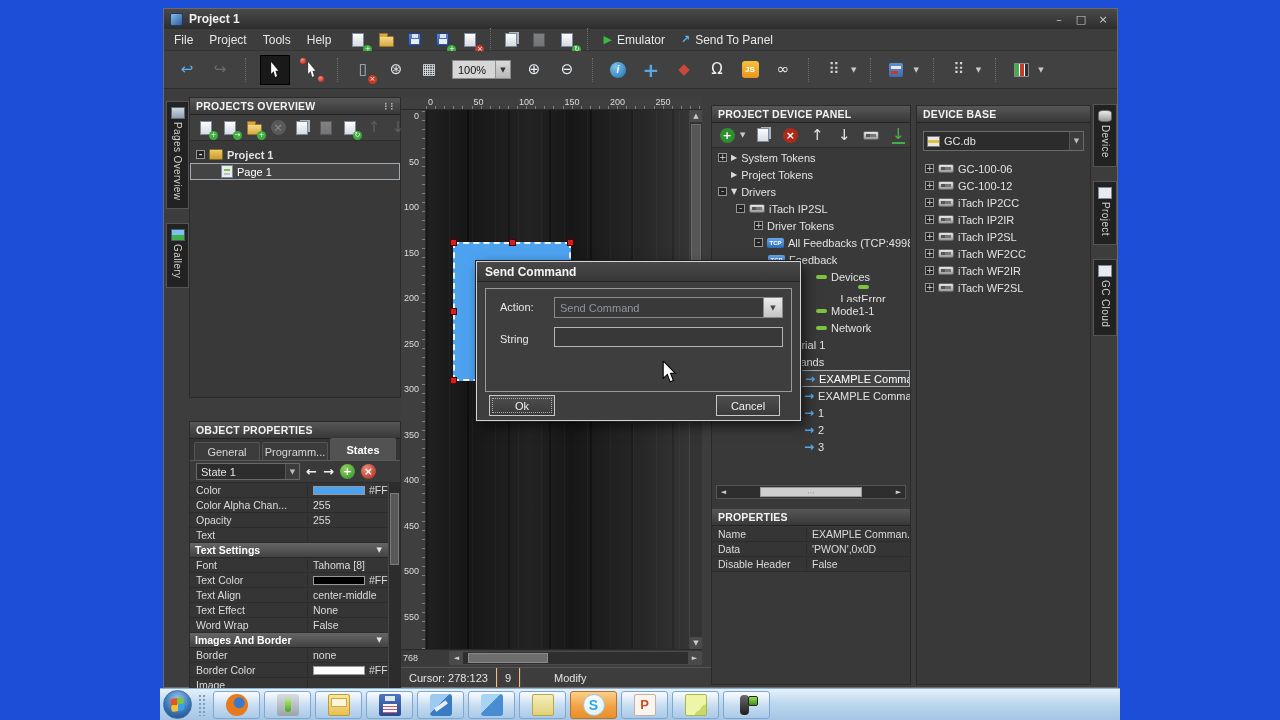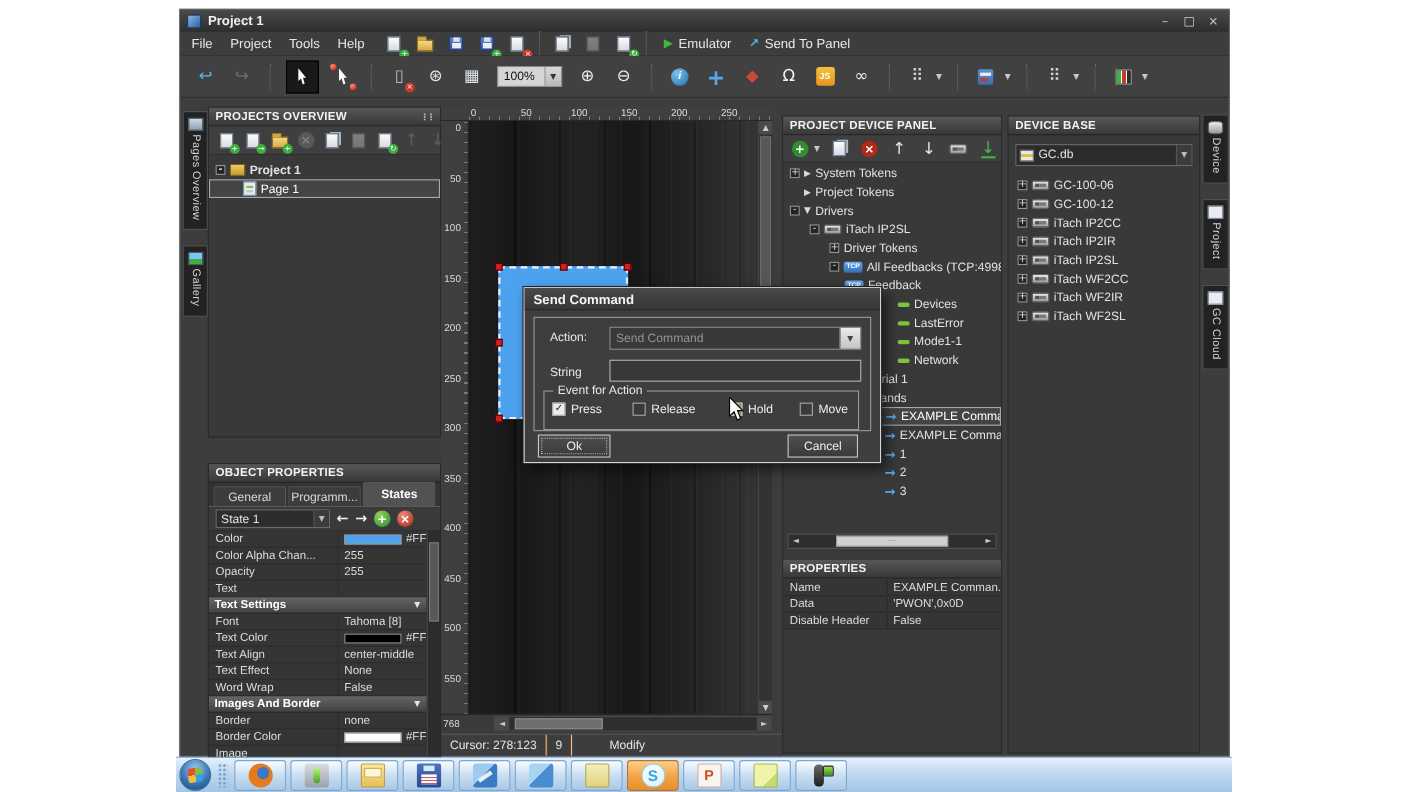--- a/index.html
+++ b/index.html
@@ -1,17 +1,17 @@
 <!DOCTYPE html>
 <html><head>
 <meta charset="utf-8">
 <style>
 *{box-sizing:border-box;margin:0;padding:0}
 body{margin:0;background:#000;font-family:"Liberation Sans",sans-serif}
-.stage{position:relative;width:1280px;height:720px;background:#ffffff;overflow:hidden}
+.stage{position:relative;width:1280px;height:720px;background:#1d4ed8;overflow:hidden}
 .app{position:absolute;left:163px;top:8px;width:955px;height:680px;background:#3d3d3d;border:1px solid #6a6a6a}
 .glyph,.gl,.arw,.exp,.dd,.cdd,.zdd,.sarr,.st-btn,.wbtn,.phicon{font-family:"DejaVu Sans",sans-serif}
 
 .titlebar{position:absolute;left:0;top:0;right:0;height:20px;background:linear-gradient(#4a4a4a,#2d2d2d);display:flex;align-items:center;padding:0 6px;gap:6px}
 .applogo{width:13px;height:13px;background:linear-gradient(135deg,#8ab8ec,#2a5f9e);border-radius:2px;border:1px solid #1c3c66}
 .wtitle{color:#f0f0f0;font-size:12px;font-weight:bold}
 .wctrls{margin-left:auto;display:flex;gap:10px;padding-right:2px}
 .wbtn{color:#ccc;font-size:11px;width:12px;text-align:center}
 
 .menubar{position:absolute;left:0;top:20px;right:0;height:22px;background:#3d3d3d;border-bottom:1px solid #333;display:flex;align-items:center;padding:0 10px}
@@ -625,21 +625,21 @@
             <span>All Feedbacks (TCP:4998)</span>
           </div>
           <div class="trow" style="padding-left: 56px;">
             <span class="tri-tcp">TCP</span>
             <span>Feedback</span>
           </div>
           <div class="trow" style="padding-left: 104px;">
             <span class="tri-dash"></span>
             <span>Devices</span>
           </div>
-          <div class="trow" style="padding-left: 104px;">
+          <div class="trow" style="padding-left: 104px; flex-direction: column;">
             <span class="tri-dash"></span>
             <span>LastError</span>
           </div>
           <div class="trow" style="padding-left: 104px;">
             <span class="tri-dash"></span>
             <span>Mode1-1</span>
           </div>
           <div class="trow" style="padding-left: 104px;">
             <span class="tri-dash"></span>
             <span>Network</span>
@@ -773,39 +773,20 @@
     <div id="dlg">
       <div class="dtitle">Send Command</div>
       <div class="dframe">
         <span class="dlabel" style="left:14px;top:12px">Action:</span>
         <span class="dcombo">
           <span class="txt">Send Command</span>
           <span class="btn">▼</span>
         </span>
         <span class="dlabel" style="left:14px;top:44px">String</span>
         <span class="dinput" title=""></span>
-        <span class="dgroup">
-          <span class="dglabel">Event for Action</span>
-        <span class="cbitem" style="left: 7px;">
-              <span class="cb checked">✓</span>
-              <span>Press</span>
-            </span>
-            <span class="cbitem" style="left: 80px;">
-              <span class="cb"></span>
-              <span>Release</span>
-            </span>
-            <span class="cbitem" style="left: 168px;">
-              <span class="cb hover"></span>
-              <span>Hold</span>
-            </span>
-            <span class="cbitem" style="left: 232px;">
-              <span class="cb"></span>
-              <span>Move</span>
-            </span>
-          </span>
       </div>
       <div class="dbtn" id="okBtn">Ok</div>
       <div class="dbtn" id="cancelBtn">Cancel</div>
     </div>
 
     <svg id="cursor" width="16" height="22" viewBox="0 0 12 19">
       <polygon points="1,0 1,15 4.6,11.6 7,18 9.8,16.8 7.3,10.6 11.4,10.6" fill="#ffffff" stroke="#000000" stroke-width="0.9"></polygon>
     </svg>
   </div>
 

